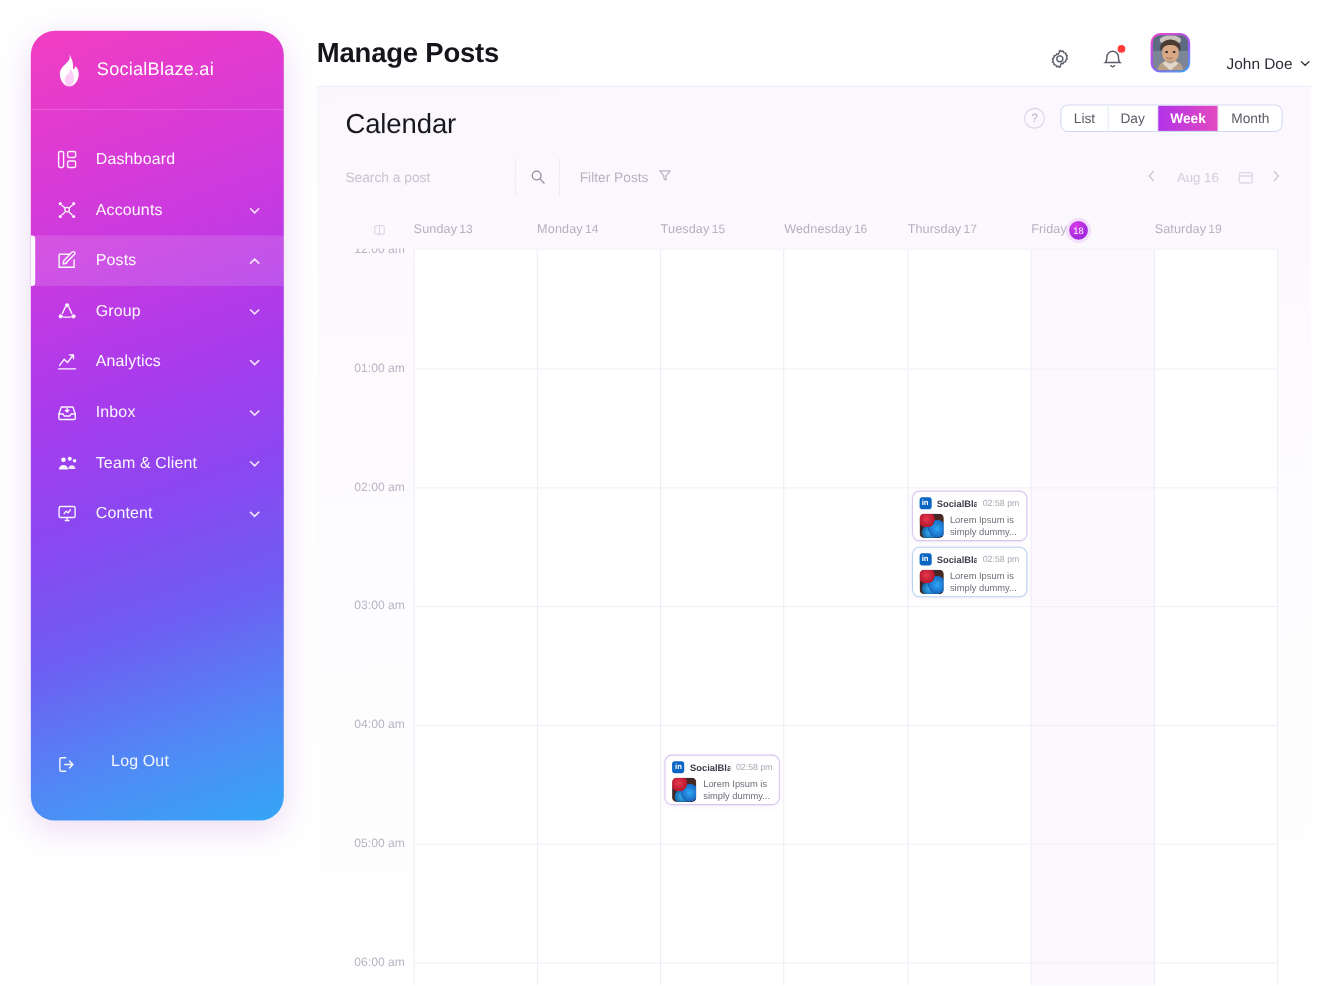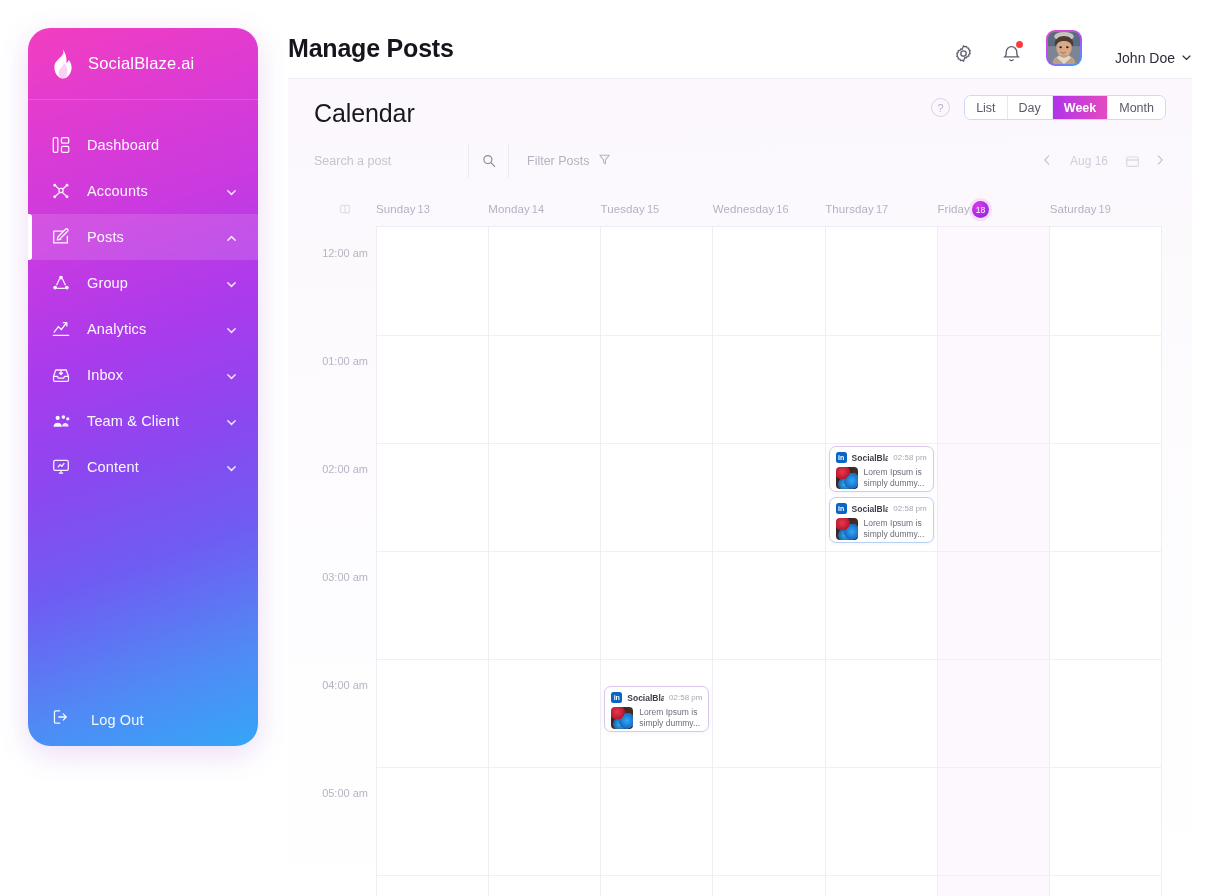--- a/index.html
+++ b/index.html
@@ -82,23 +82,23 @@
     width: 13px; height: 13px;
     flex: 0 0 auto;
     opacity: 0.85;
   }
 
   .logout {
     position: absolute;
     left: 0; bottom: 18px;
     width: 100%;
     height: 44px;
-    display: flex; align-items: flex-end;
+    display: flex; align-items: flex-start;
     padding-left: 22px;
-    gap: 19px;
+    gap: 29px;
     cursor: pointer;
   }
   .logout .nav-label { color: rgba(255,255,255,0.93); }
 
   
   .topbar {
     position: absolute;
     left: 288px; top: 22px;
     width: 904px; height: 52px;
     display: flex; align-items: center;
@@ -309,21 +309,20 @@
     width: 62px; flex: 0 0 62px;
     position: relative;
   }
   .time-lbl {
     position: absolute;
     right: 8px;
     transform: translateY(-50%);
     font-size: 11px;
     color: #b8b3c3;
     white-space: nowrap;
-    margin-top: 26px;
   }
   .cal-grid {
     flex: 1 1 auto;
     display: flex;
     position: relative;
     border-top: 1px solid #f0ecf6;
   }
   .cal-col {
     flex: 1 1 0;
     position: relative;

